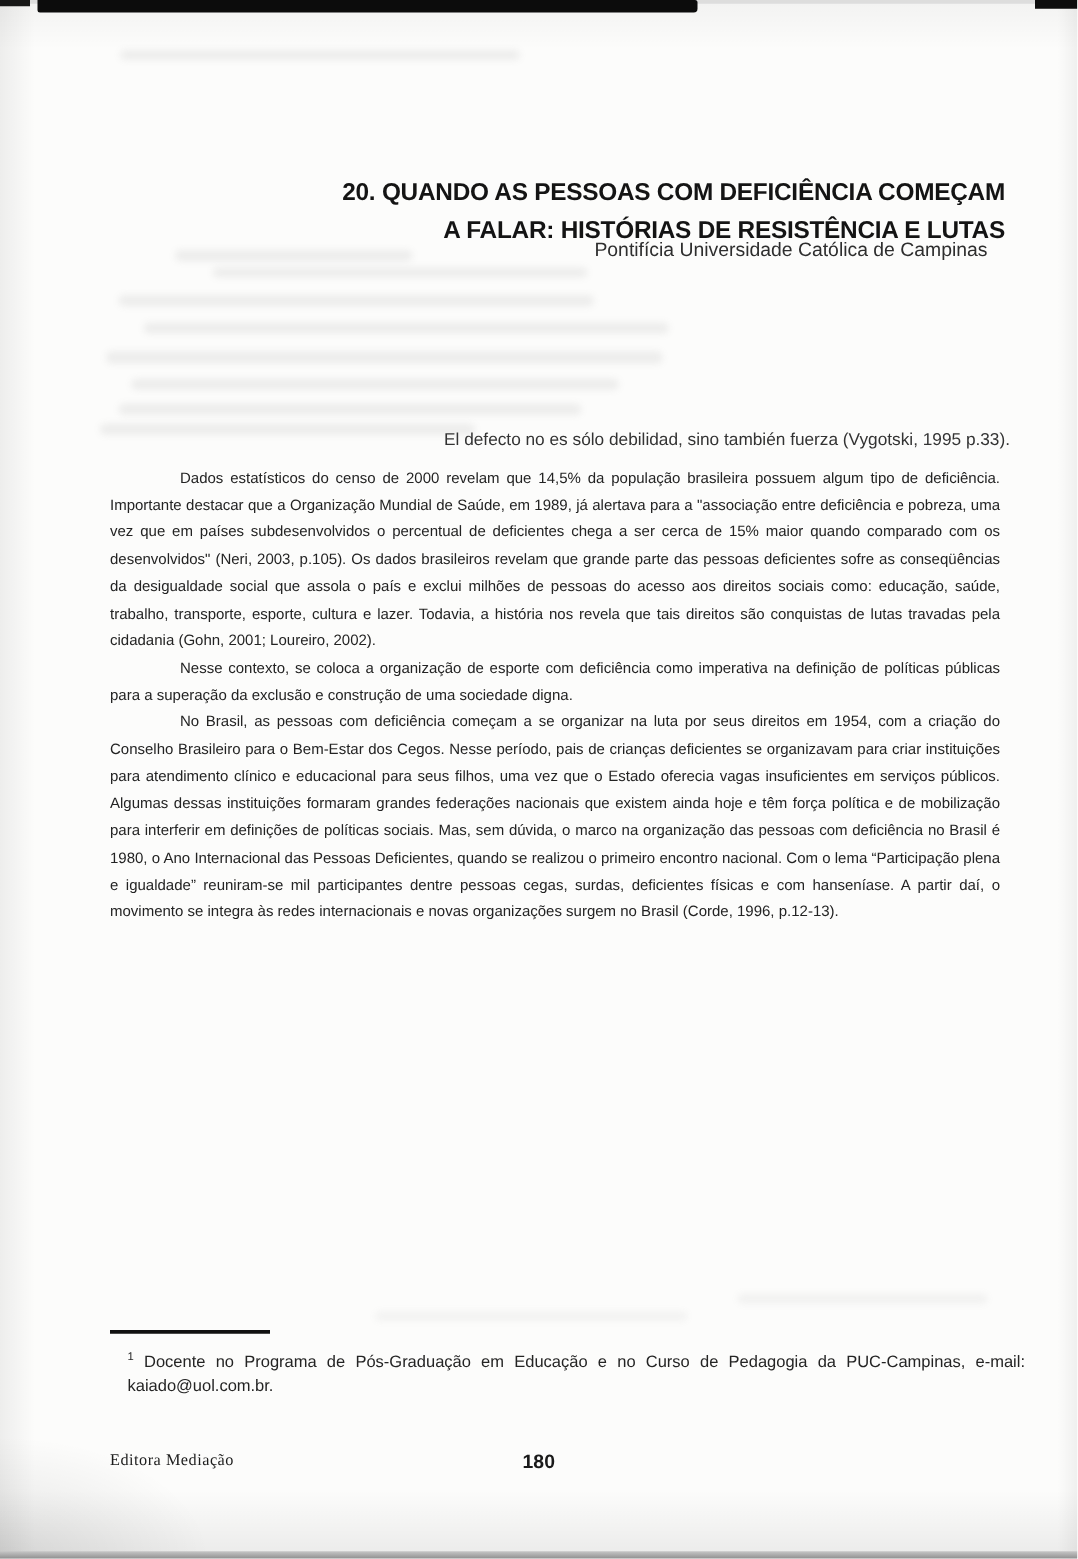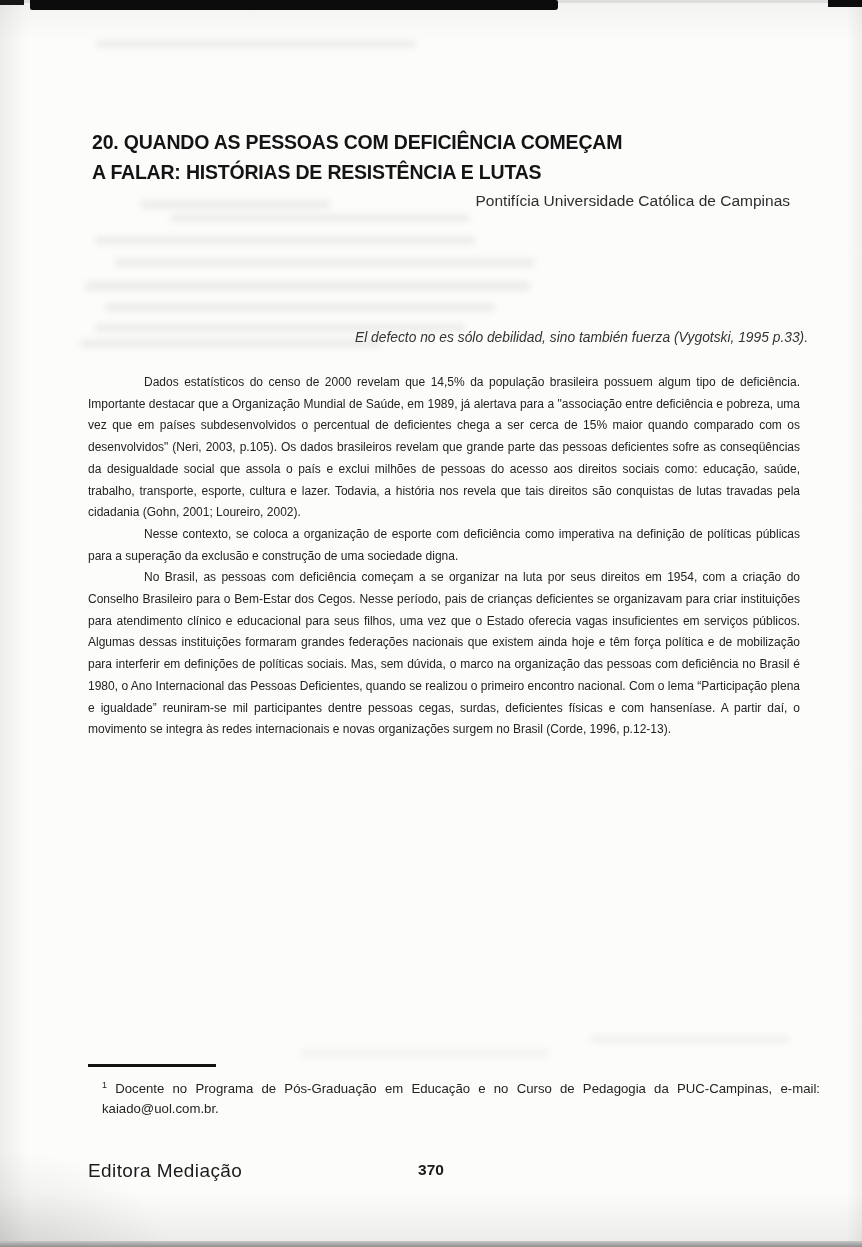--- a/index.html
+++ b/index.html
@@ -64,43 +64,43 @@
     position: absolute; right: 72px; top: 188px; text-align: right;
   }
   .author {
     font-size: 16.5px; font-weight: 700; color: #1a1a1a; letter-spacing: 0.2px;
   }
   .author sup { font-size: 10px; }
   .affiliation {
     margin-top: 4px; font-size: 15.5px; font-weight: 400; color: #2e2e2e;
   }
   .epigraph {
-    position: absolute; right: 54px; top: 330px; width: 600px;
-    text-align: right; font-style: italic; font-size: 13.8px; color: #333;
+    position: absolute; right: 54px; top: 344px; width: 600px;
+    text-align: right; font-size: 13.8px; color: #333;
   }
   .body-text {
     position: absolute; left: 88px; top: 372px; width: 712px;
     font-size: 12px; line-height: 21.7px; text-align: justify;
     color: #232323;
   }
   .body-text p { margin: 0; text-indent: 56px; }
 
   .footnote-rule {
     position: absolute; left: 88px; top: 1064px; width: 128px; height: 3px;
     background: #111;
   }
   .footnote {
     position: absolute; left: 102px; top: 1076px; width: 718px;
     font-size: 13.2px; line-height: 19.5px; text-align: justify; color: #242424;
   }
   .footnote sup { font-size: 9px; }
 
   .footer-publisher {
     position: absolute; left: 88px; top: 1160px;
-    font-family: Liberation Sans, sans-serif; font-size: 19px; color: #1c1c1c;
+    font-family: Liberation Serif, serif; font-size: 13px; color: #1c1c1c;
     letter-spacing: 0.4px;
   }
   .footer-page-number {
     position: absolute; left: 391px; top: 1161px; width: 80px;
     text-align: center; font-size: 15.5px; font-weight: 700; color: #1a1a1a;
   }
 </style>
 </head>
 <body>
 
@@ -117,21 +117,21 @@
   <div class="ghost" style="top:214px; left:170px; width:300px; height:8px;"></div>
   <div class="ghost" style="top:236px; left:95px;  width:380px; height:9px;"></div>
   <div class="ghost" style="top:258px; left:115px; width:420px; height:9px;"></div>
   <div class="ghost" style="top:281px; left:85px;  width:445px; height:10px;"></div>
   <div class="ghost" style="top:303px; left:105px; width:390px; height:9px;"></div>
   <div class="ghost" style="top:323px; left:95px;  width:370px; height:9px;"></div>
   <div class="ghost" style="top:339px; left:80px;  width:300px; height:9px;"></div>
   <div class="ghost" style="top:1035px; left:590px; width:200px; height:8px; opacity:.09;"></div>
   <div class="ghost" style="top:1049px; left:300px; width:250px; height:8px; opacity:.08;"></div>
 
-  <h1 class="chapter-title" style="margin:4px;">
+  <h1 class="chapter-title" style="margin:16px;text-align:right;">
     <span>20. QUANDO AS PESSOAS COM DEFICIÊNCIA COMEÇAM</span><br>
     <span>A FALAR: HISTÓRIAS DE RESISTÊNCIA E LUTAS</span>
   </h1>
 
   <div class="byline">
     <div class="affiliation">Pontifícia Universidade Católica de Campinas</div>
   </div>
 
   <div class="epigraph">El defecto no es sólo debilidad, sino también fuerza (Vygotski, 1995 p.33).</div>
 
@@ -141,15 +141,15 @@
     <p>No Brasil, as pessoas com deficiência começam a se organizar na luta por seus direitos em 1954, com a criação do Conselho Brasileiro para o Bem-Estar dos Cegos. Nesse período, pais de crianças deficientes se organizavam para criar instituições para atendimento clínico e educacional para seus filhos, uma vez que o Estado oferecia vagas insuficientes em serviços públicos. Algumas dessas instituições formaram grandes federações nacionais que existem ainda hoje e têm força política e de mobilização para interferir em definições de políticas sociais. Mas, sem dúvida, o marco na organização das pessoas com deficiência no Brasil é 1980, o Ano Internacional das Pessoas Deficientes, quando se realizou o primeiro encontro nacional. Com o lema “Participação plena e igualdade” reuniram-se mil participantes dentre pessoas cegas, surdas, deficientes físicas e com hanseníase. A partir daí, o movimento se integra às redes internacionais e novas organizações surgem no Brasil (Corde, 1996, p.12-13).</p>
   </div>
 
   <div class="footnote-rule"></div>
   <div class="footnote">
     <sup>1</sup>
     <span>Docente no Programa de Pós-Graduação em Educação e no Curso de Pedagogia da PUC-Campinas, e-mail: kaiado@uol.com.br.</span>
   </div>
 
   <div class="footer-publisher">Editora Mediação</div>
-  <div class="footer-page-number">370</div>
+  <div class="footer-page-number">180</div>
 
 </div>
 
 </body></html>

